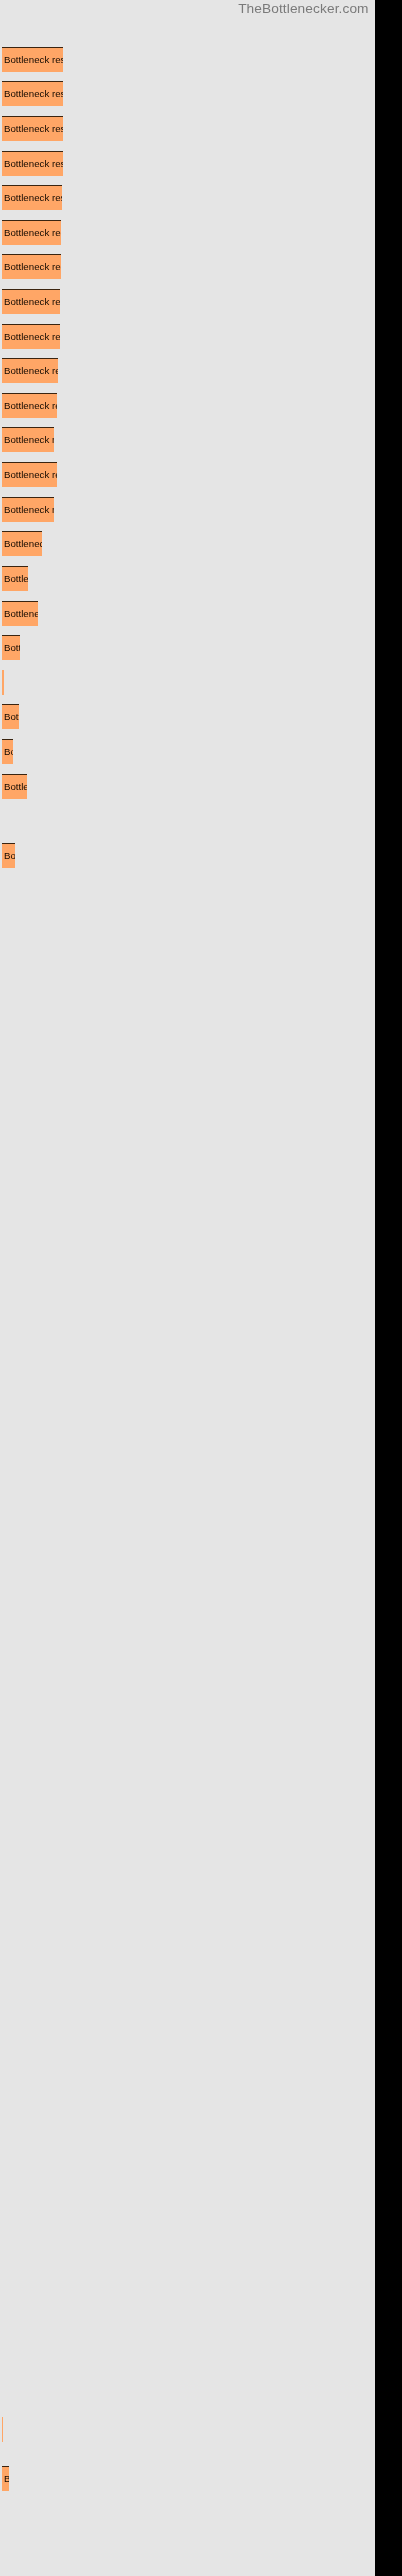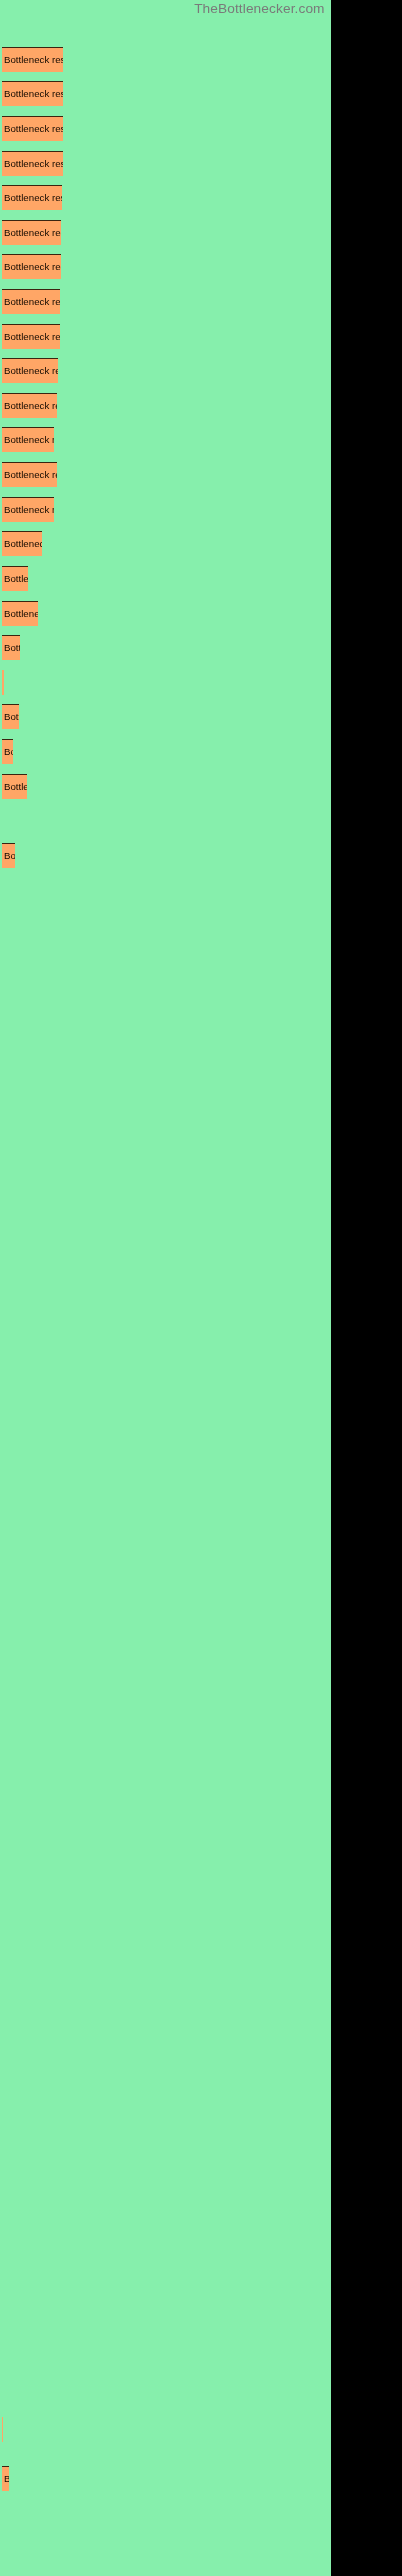--- a/index.html
+++ b/index.html
@@ -10,23 +10,23 @@
   }
   body {
     width: 403px;
     height: 2576px;
     position: relative;
     overflow: hidden;
     font-family: "Liberation Sans", sans-serif;
   }
   #page-root {
     position: relative;
-    width: 331px;
+    width: 375px;
     height: 2576px;
-    background: #86efac;
+    background: #e5e5e5;
   }
   .site-title {
     position: absolute;
     top: 0px;
     right: 6.4px;
     font-family: "Liberation Sans", sans-serif;
     font-size: 13.7px;
     line-height: 17.7px;
     color: #7a7a7a;
     letter-spacing: 0.1px;

